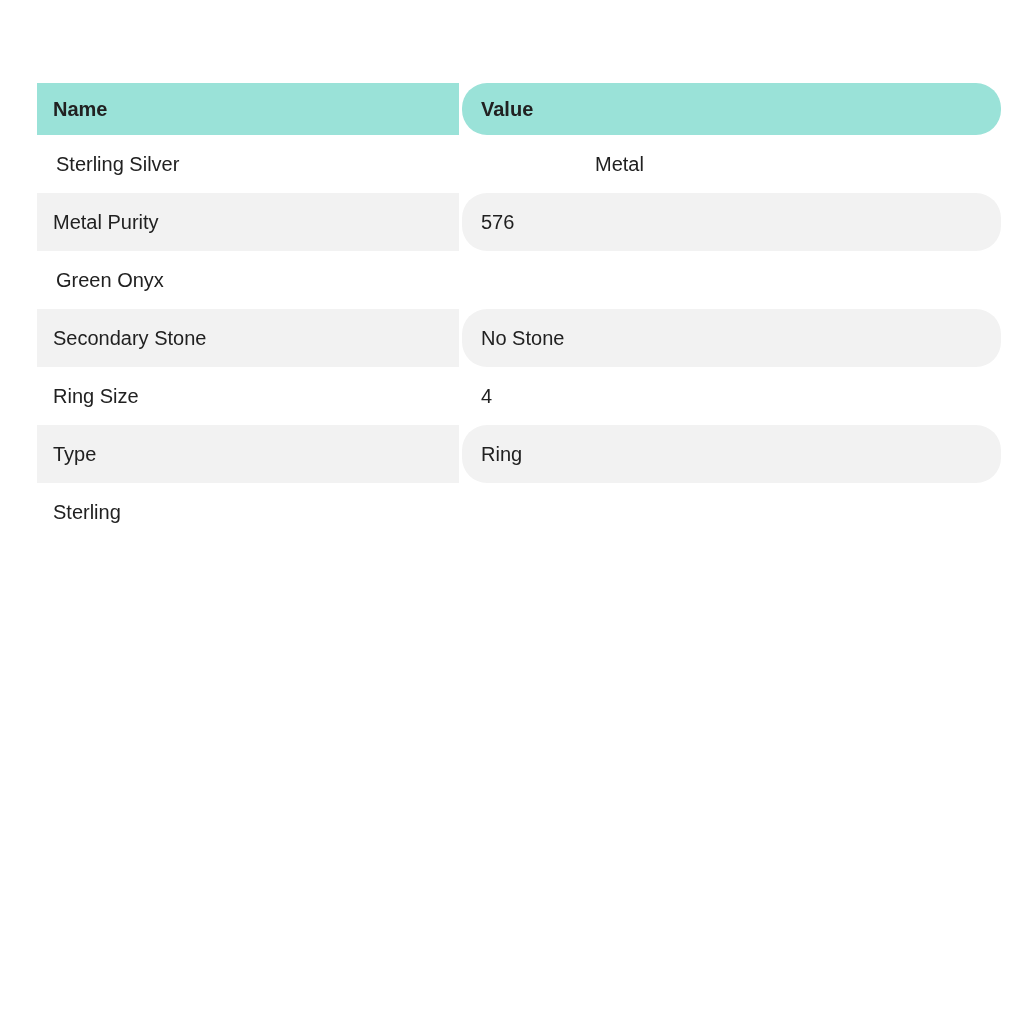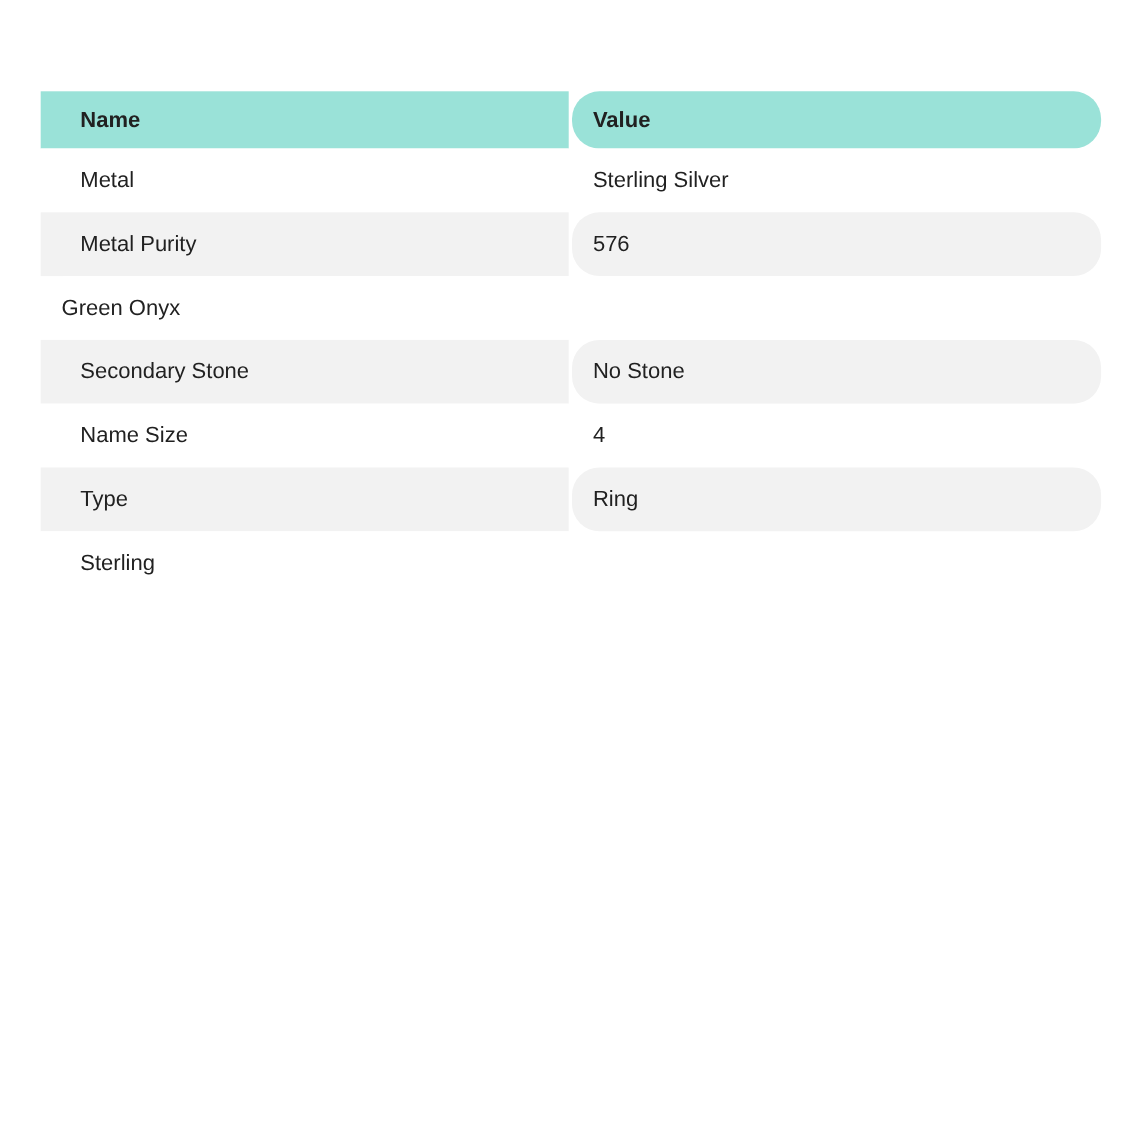--- a/index.html
+++ b/index.html
@@ -36,22 +36,22 @@
   .cell {
     display: flex;
     align-items: center;
     background: var(--row-bg);
     font-size: 20px;
     line-height: 1;
     white-space: nowrap;
     overflow: hidden;
   }
   .cell-name {
-    width: 480px;
-    padding-left: 36px;
+    width: 422px;
+    padding-left: 16px;
   }
   .cell-value {
     flex: 1;
     padding-left: 19px;
     border-radius: 25px;
   }
   .t-row.header .cell {
     background: var(--header-bg);
     font-weight: 600;
   }
@@ -63,40 +63,40 @@
 <body>
 
 <div class="spec-table">
 
   <div class="t-row header">
     <div class="cell cell-name">Name</div>
     <div class="cell cell-value">Value</div>
   </div>
 
   <div class="t-row">
+    <div class="cell cell-value">Sterling Silver</div>
     <div class="cell cell-name">Metal</div>
-    <div class="cell cell-value">Sterling Silver</div>
   </div>
 
   <div class="t-row alt">
     <div class="cell cell-name">Metal Purity</div>
     <div class="cell cell-value">576</div>
   </div>
 
   <div class="t-row">
     <div class="cell cell-value">Green Onyx</div>
   </div>
 
   <div class="t-row alt">
     <div class="cell cell-name">Secondary Stone</div>
     <div class="cell cell-value">No Stone</div>
   </div>
 
   <div class="t-row">
-    <div class="cell cell-name">Name Size</div>
+    <div class="cell cell-name">Ring Size</div>
     <div class="cell cell-value">4</div>
   </div>
 
   <div class="t-row alt">
     <div class="cell cell-name">Type</div>
     <div class="cell cell-value">Ring</div>
   </div>
 
   <div class="t-row">
     <div class="cell cell-name">Sterling</div>

